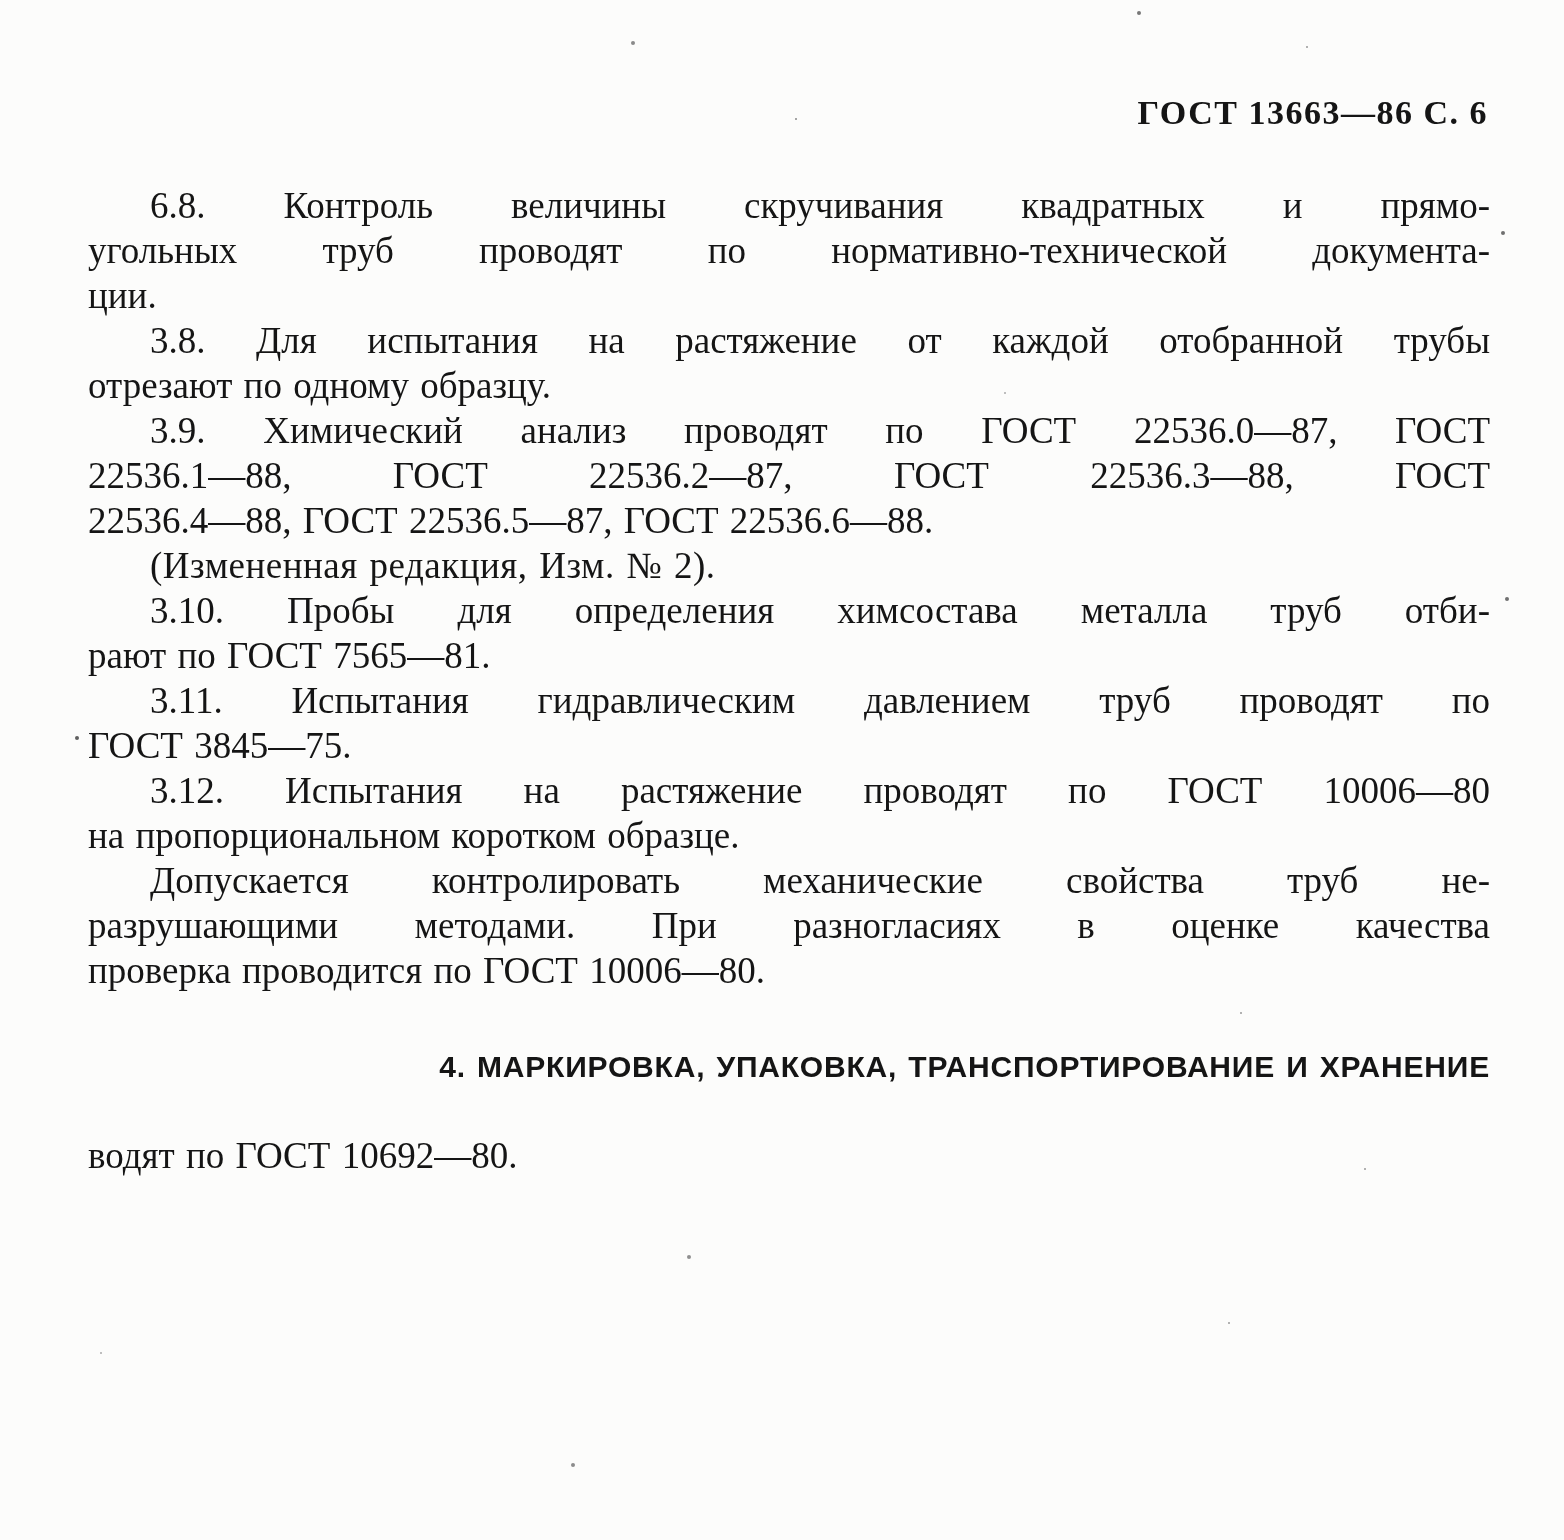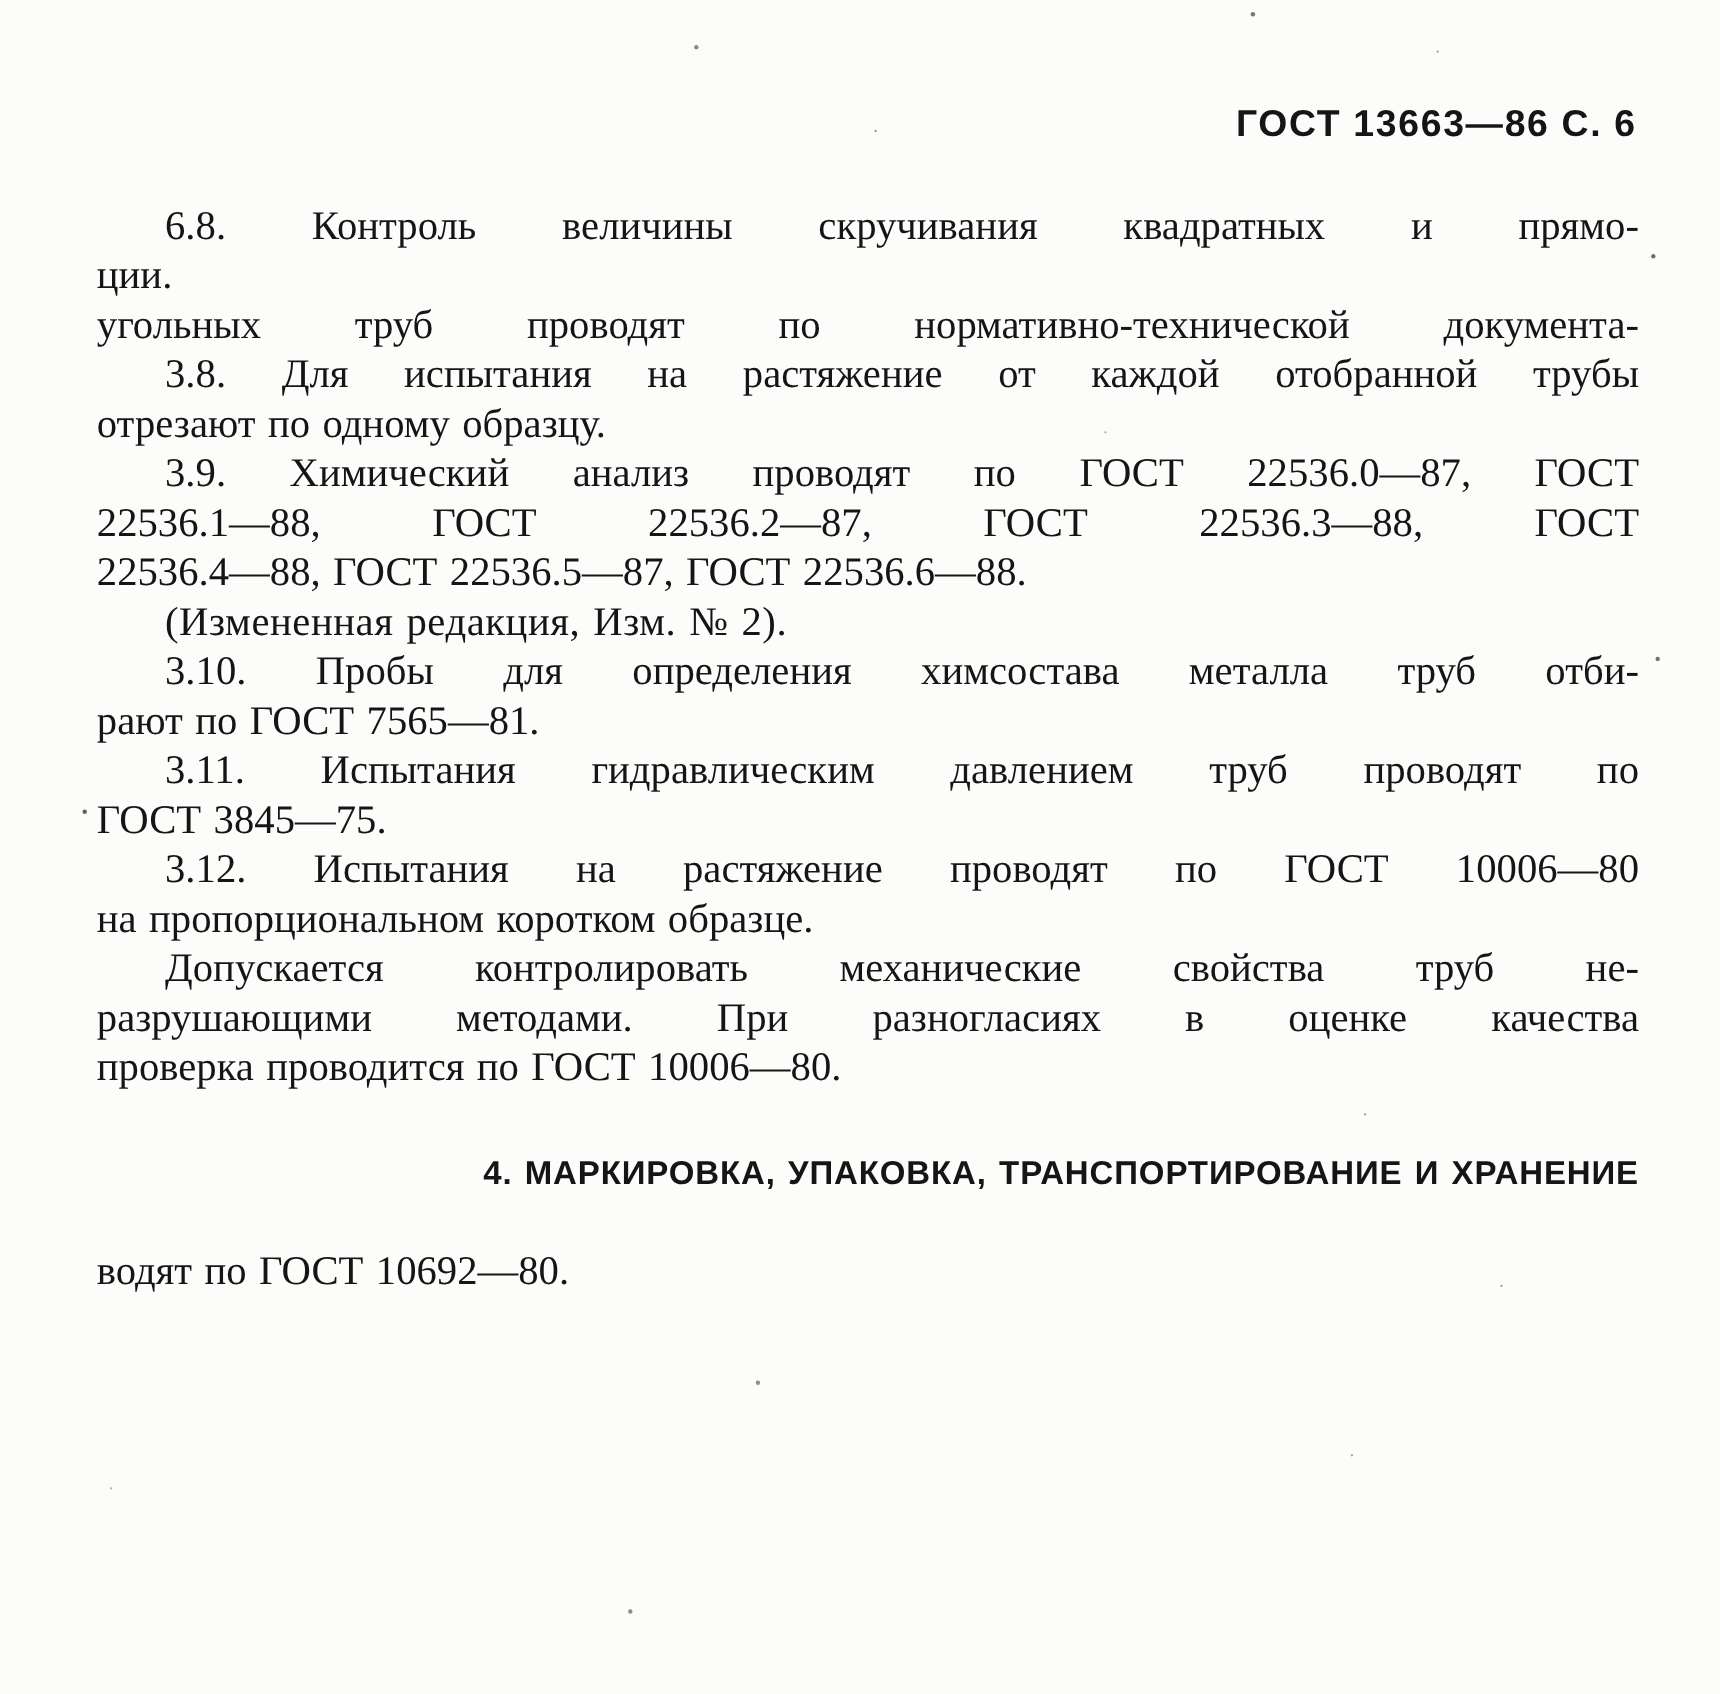--- a/index.html
+++ b/index.html
@@ -7,21 +7,21 @@
     width: 1564px; height: 1540px;
     background: #fcfcfb;
     position: relative;
     font-family: "Liberation Serif", "DejaVu Serif", serif;
     color: #151515;
     overflow: hidden;
   }
   .page-header {
     position: absolute;
     top: 94px; right: 76px;
-    font-family: Liberation Sans, sans-serif;
+    font-family: Liberation Serif, serif;
     font-weight: bold;
     font-size: 34px;
     letter-spacing: 1.5px;
     white-space: nowrap;
   }
   .doc-body {
     position: absolute;
     top: 183px; left: 88px;
     width: 1402px;
     font-size: 37px;
@@ -69,22 +69,22 @@
 <body>
 
 <div class="noise"></div>
 
 <div class="page-header">ГОСТ 13663—86 С. 6</div>
 
 <div class="doc-body">
 
   <div class="para">
     <div class="ln j ind">6.8. Контроль величины скручивания квадратных и прямо-</div>
+    <div class="ln j">угольных труб проводят по нормативно-технической документа-</div>
     <div class="ln">ции.</div>
-    <div class="ln j">угольных труб проводят по нормативно-технической документа-</div>
   </div>
 
   <div class="para">
     <div class="ln j ind">3.8. Для испытания на растяжение от каждой отобранной трубы</div>
     <div class="ln">отрезают по одному образцу.</div>
   </div>
 
   <div class="para">
     <div class="ln j ind">3.9. Химический анализ проводят по ГОСТ 22536.0—87, ГОСТ</div>
     <div class="ln j">22536.1—88, ГОСТ 22536.2—87, ГОСТ 22536.3—88, ГОСТ</div>

